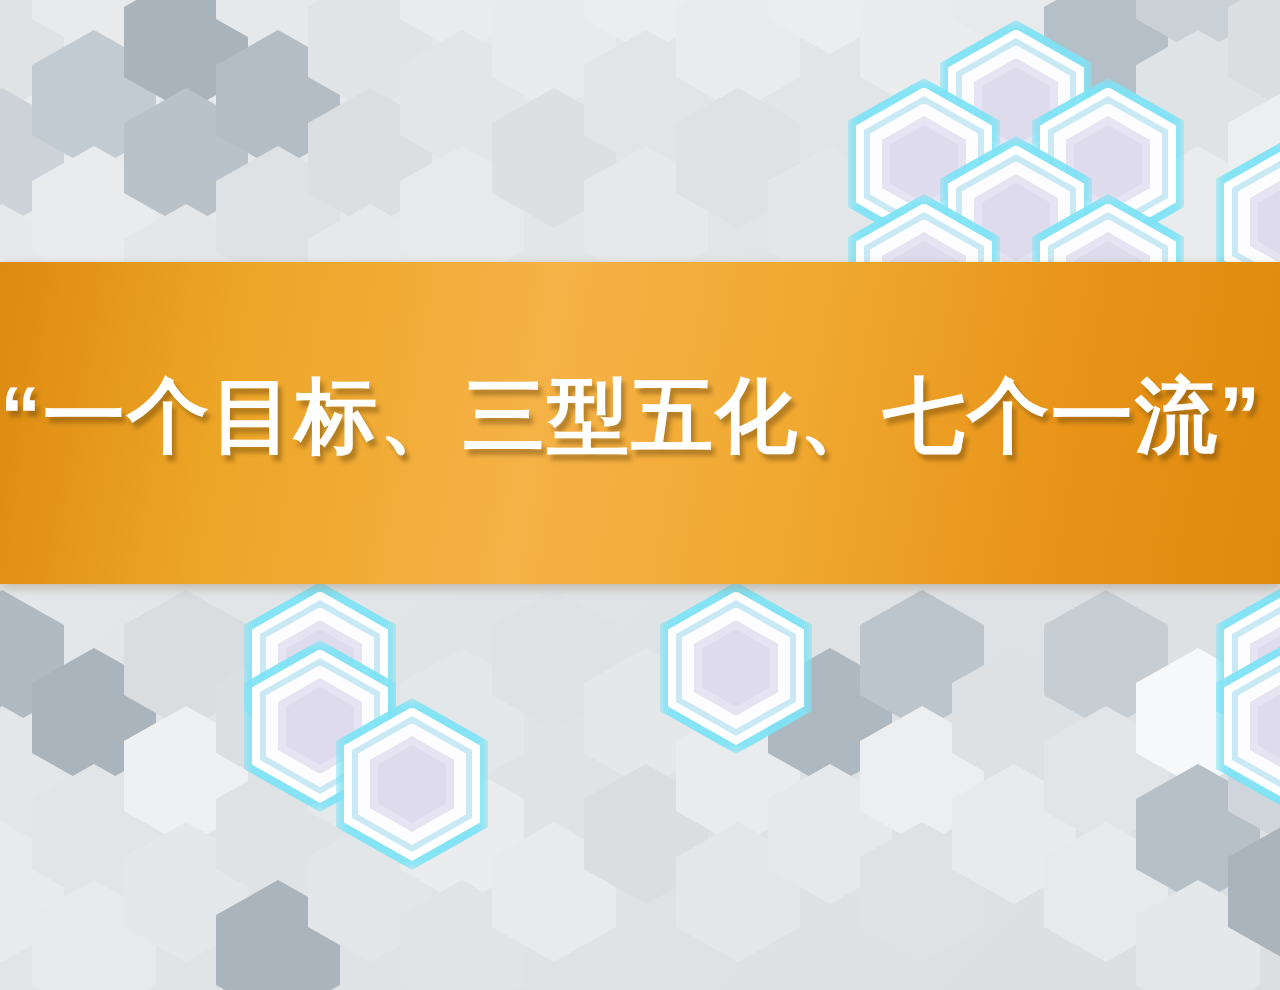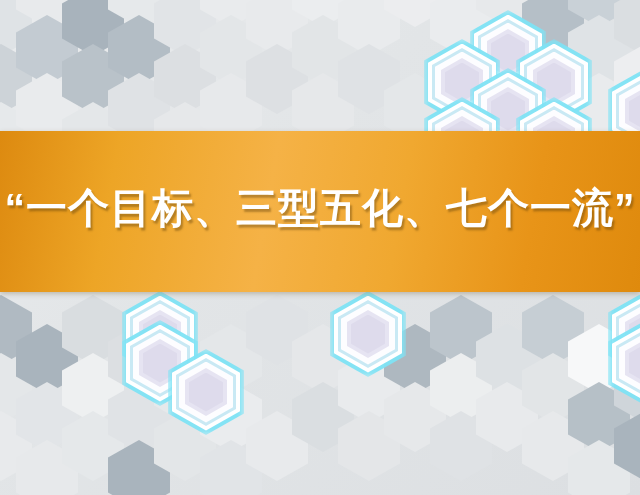--- a/index.html
+++ b/index.html
@@ -62,22 +62,22 @@
     height: 161px;
     background: linear-gradient(100deg,
         #dd8a10 0%,
         #eda526 18%,
         #f5b246 42%,
         #f0a830 62%,
         #e89418 82%,
         #df8a0d 100%);
     box-shadow: 0 2px 5px rgba(90,70,20,0.28);
     display: flex;
-    flex-direction: row;
-    align-items: center;
+    flex-direction: column;
+    align-items: flex-start;
     justify-content: center;
   }
   #banner-title {
     color: #ffffff;
     font-size: 41px;
     font-weight: bold;
     letter-spacing: 1px;
     line-height: 1;
     margin: 0 0 6px 0;
     text-shadow: 2px 3px 2px rgba(90,60,10,0.40);

